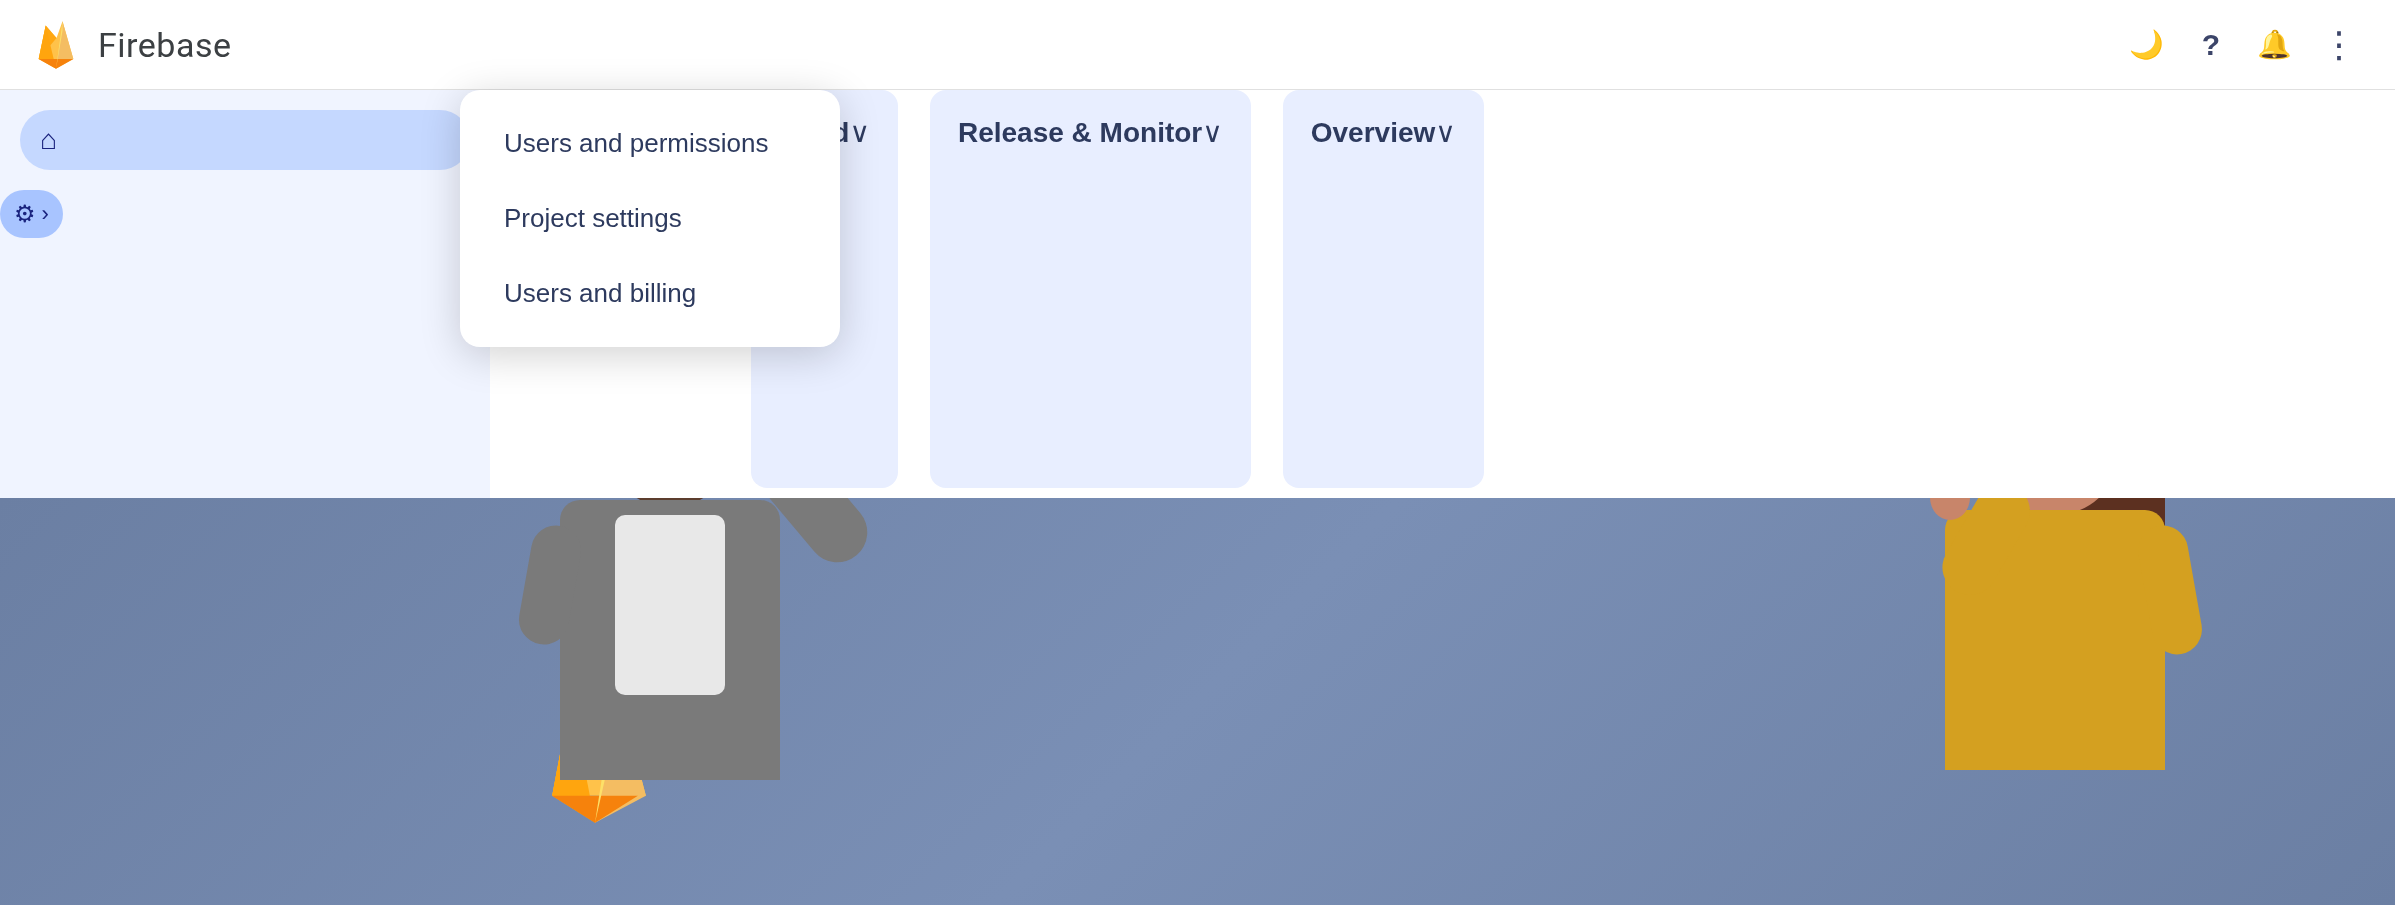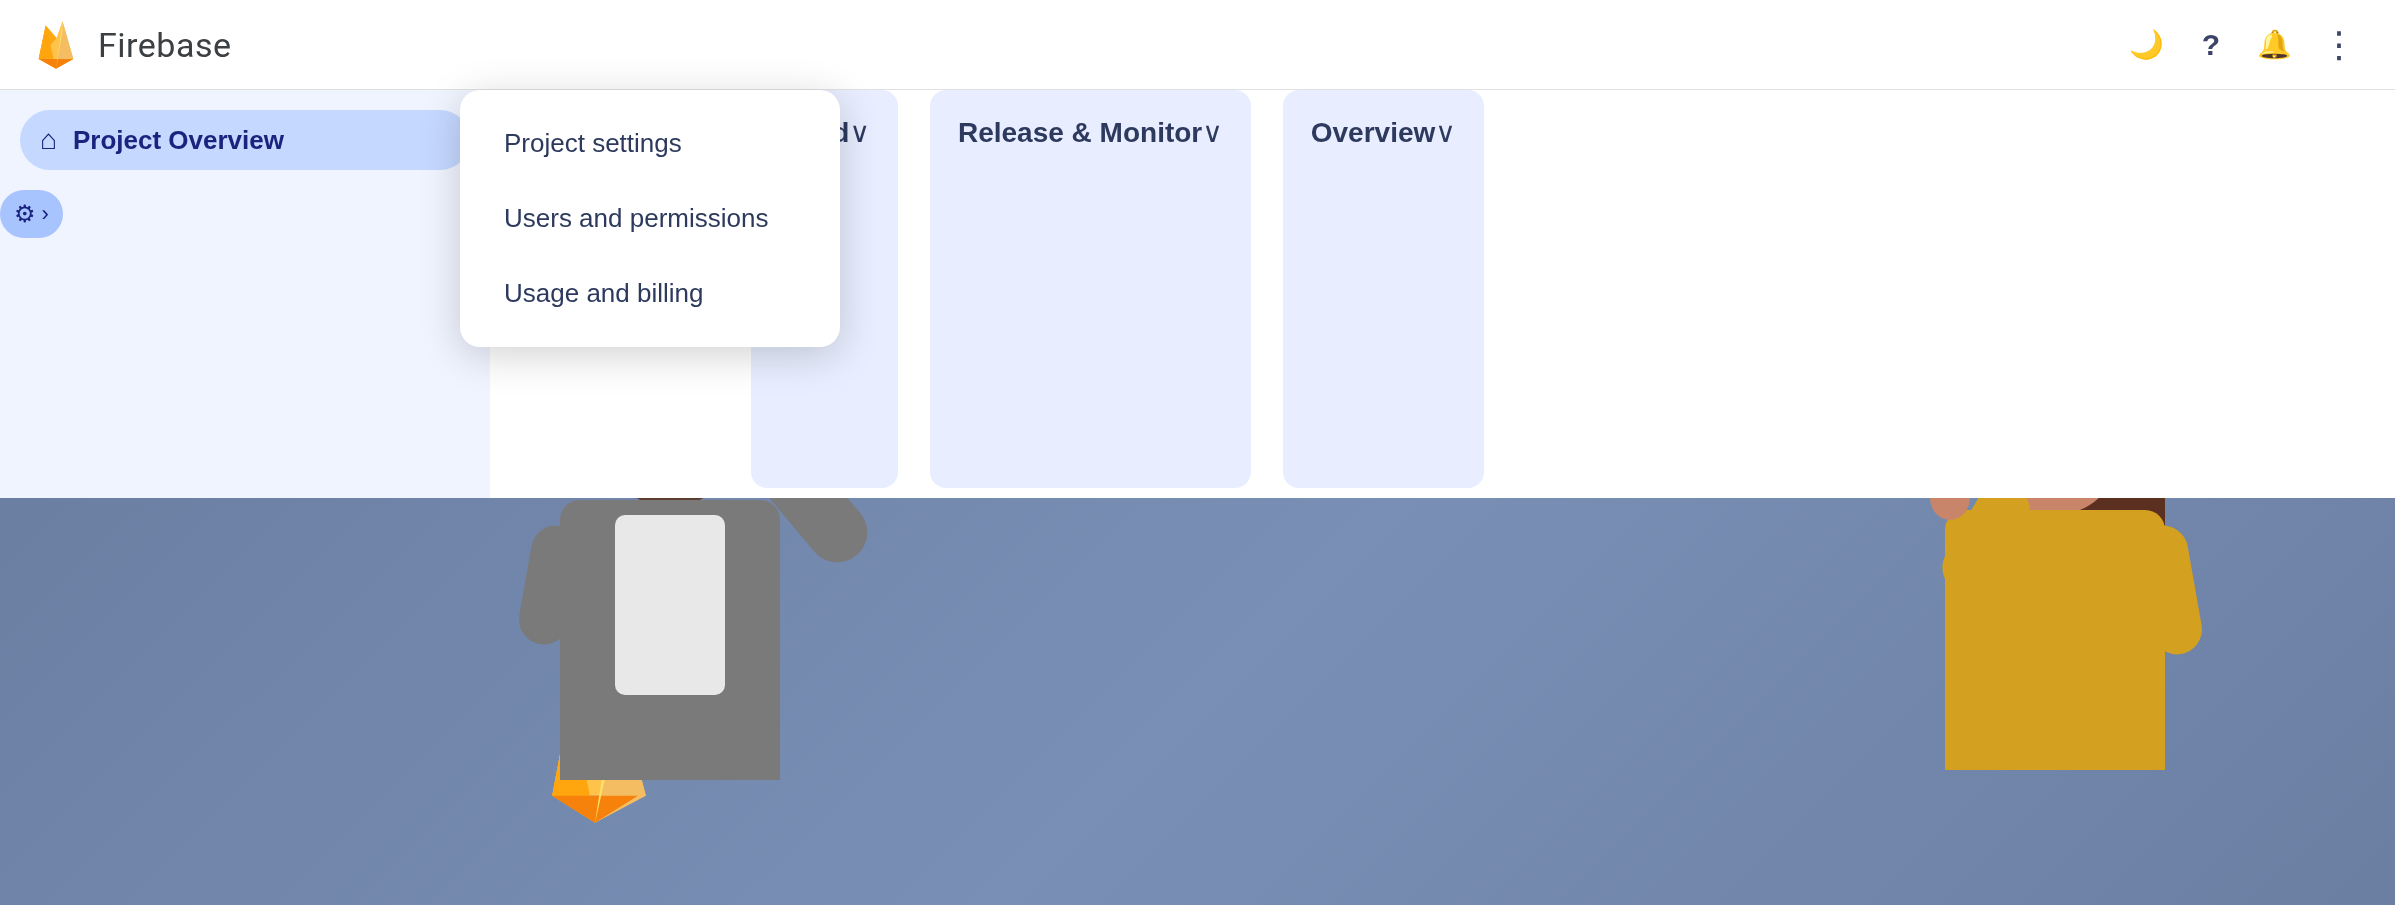--- a/index.html
+++ b/index.html
@@ -236,21 +236,20 @@
     </button>
   </div>
 </div>
 
 <div class="main-layout">
 
   <div class="sidebar">
 
     <button class="project-overview-btn">
       <span class="home-icon">⌂</span>
-      <span class="project-overview-label">Project Overview</span>
       <div style="display:flex; align-items:center; gap:2px;">
         </div>
       </button>
       <button class="settings-btn" style="pointer-events:none;">
           <span>⚙</span>
           <span class="chevron-right">›</span>
         </button>
       </div>
 
     <div class="product-categories-label">Product categories</div>
@@ -272,23 +271,23 @@
     <div class="sidebar-section">
       <button class="sidebar-section-btn">
         <span class="sidebar-section-label">Overview</span>
         <span class="chevron-down">∨</span>
       </button>
     </div>
 
   </div>
 
   <div class="dropdown-menu">
+    <button class="dropdown-item">Users and permissions</button>
     <button class="dropdown-item">Project settings</button>
-    <button class="dropdown-item">Users and permissions</button>
-    <button class="dropdown-item">Usage and billing</button>
+    <button class="dropdown-item">Users and billing</button>
   </div>
 
   <div class="main-content">
     <div class="main-content-bg">
 
       <div style="position:absolute; top:180px; left:530px;">
         <svg width="130" height="150" viewBox="0 0 48 56" xmlns="http://www.w3.org/2000/svg">
           <path d="M8 44L15 7l11 13L32 2l11 42z" fill="#FFC24A"></path>
           <path d="M8 44L15 7l11 13z" fill="#FFA712"></path>
           <path d="M32 2l11 42L24 54z" fill="#F4BD62"></path>

